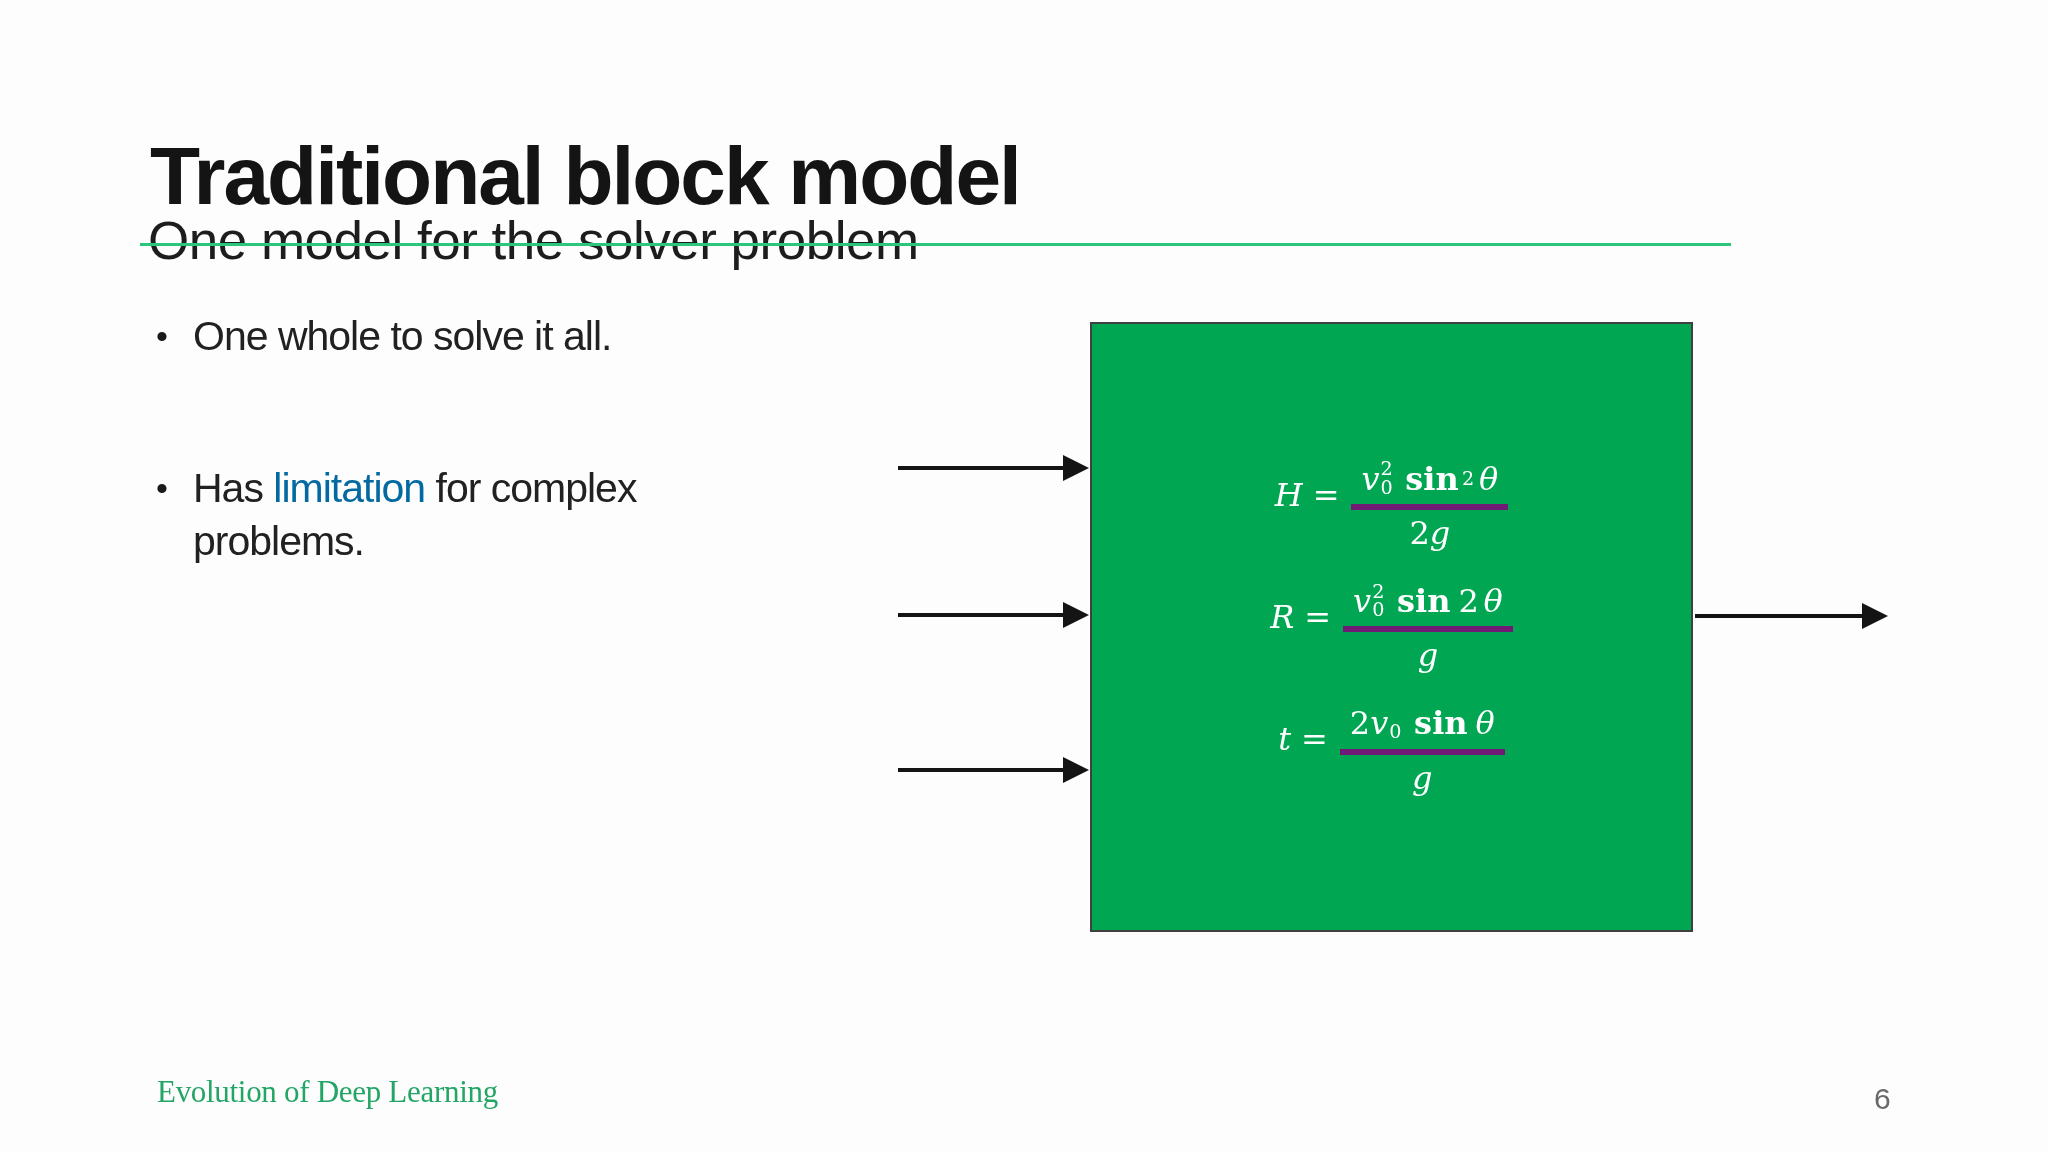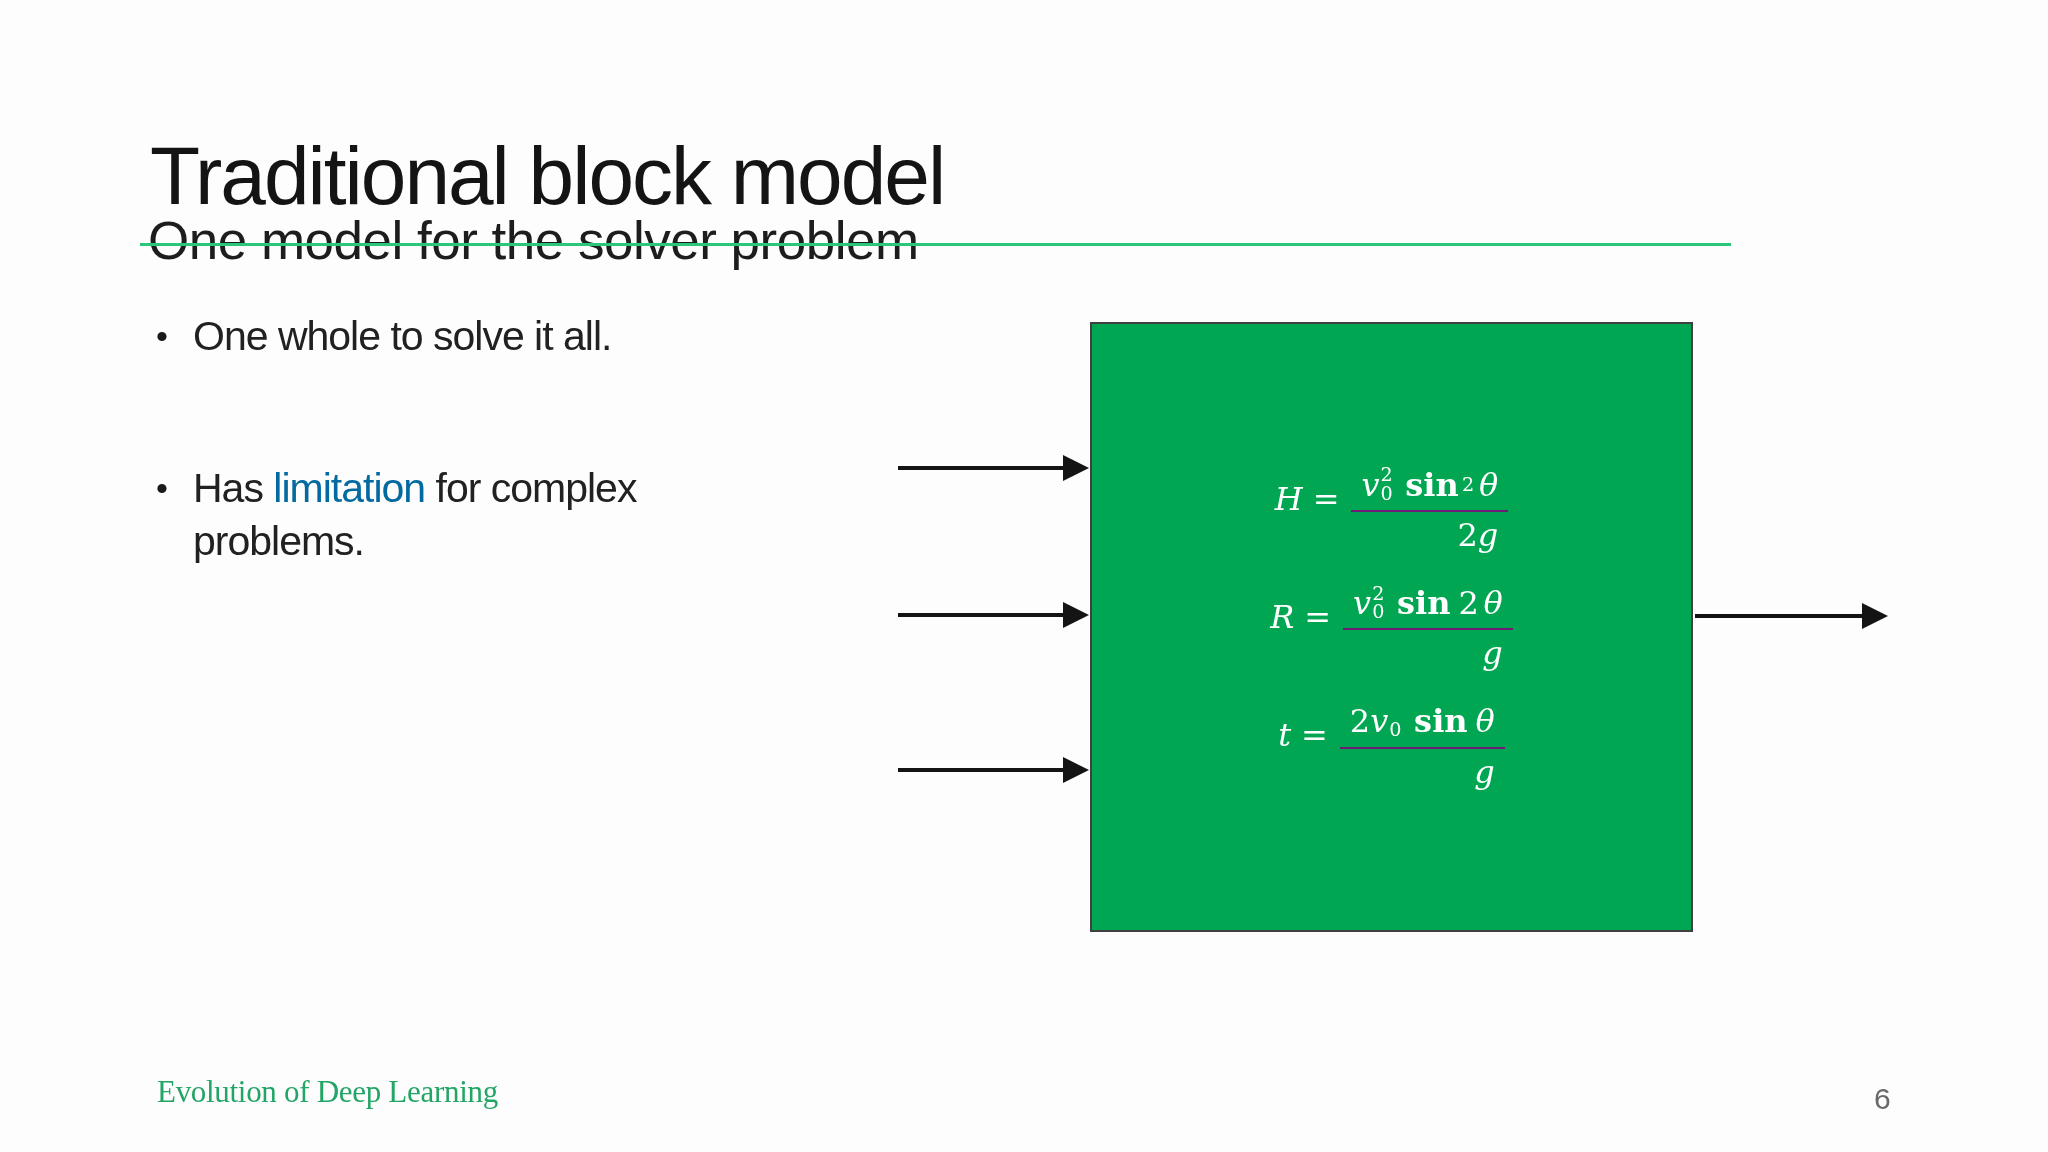--- a/index.html
+++ b/index.html
@@ -8,21 +8,21 @@
     width:2048px;height:1152px;
     background:#fdfdfd;
     overflow:hidden;
     font-family:"Liberation Sans", sans-serif;
     color:#1c1c1c;
   }
 
   
   .title{
     position:absolute;left:150px;top:78px;
-    font-size:82px;font-weight:400;letter-spacing:-2px;
+    font-size:82px;font-weight:700;letter-spacing:-2px;
     color:#141414;line-height:1.05;white-space:nowrap;
   }
   .subtitle{
     position:absolute;left:148px;top:168px;
     font-size:53px;font-weight:300;letter-spacing:-0.5px;
     color:#1d1d1d;line-height:1.1;white-space:nowrap;
   }
   .divider{
     position:absolute;left:140px;top:243px;
     width:1591px;height:3px;
@@ -63,22 +63,22 @@
     color:#ffffff;
     font-family:"DejaVu Serif", serif;
     font-size:32px;line-height:1;
   }
   .eq i{font-style:italic;font-family:"DejaVu Serif", serif;}
   .eq .lhs{transform:translateY(-10px);display:inline-flex;align-items:center;gap:10px;}
   .eq .rel{font-style:normal;}
   .frac{display:inline-flex;flex-direction:column;align-items:center;margin-left:6px;}
   .frac .num{display:inline-flex;align-items:center;padding:0 10px 7px;}
   .frac .den{
-    display:block;align-self:stretch;text-align:right;
-    border-top:2px solid #701a75;padding:7px 10px 0;
+    display:block;align-self:stretch;text-align:center;
+    border-top:6px solid #701a75;padding:7px 10px 0;
   }
   .ss{
     display:inline-flex;flex-direction:column;align-items:flex-start;
     font-size:0.6em;line-height:0.95;vertical-align:-0.5em;
     margin:0 3px 0 1px;font-style:normal;
   }
   .ss .s-sup,.ss .s-sub{display:block;min-height:0.95em;}
   .eq .fn{font-style:normal;margin-left:0.3em;margin-right:0.1em;font-weight:bold;}
   .eq sup{font-size:0.6em;line-height:0;}
   .eq .tail-rm{font-style:normal;margin-left:0.15em;}

